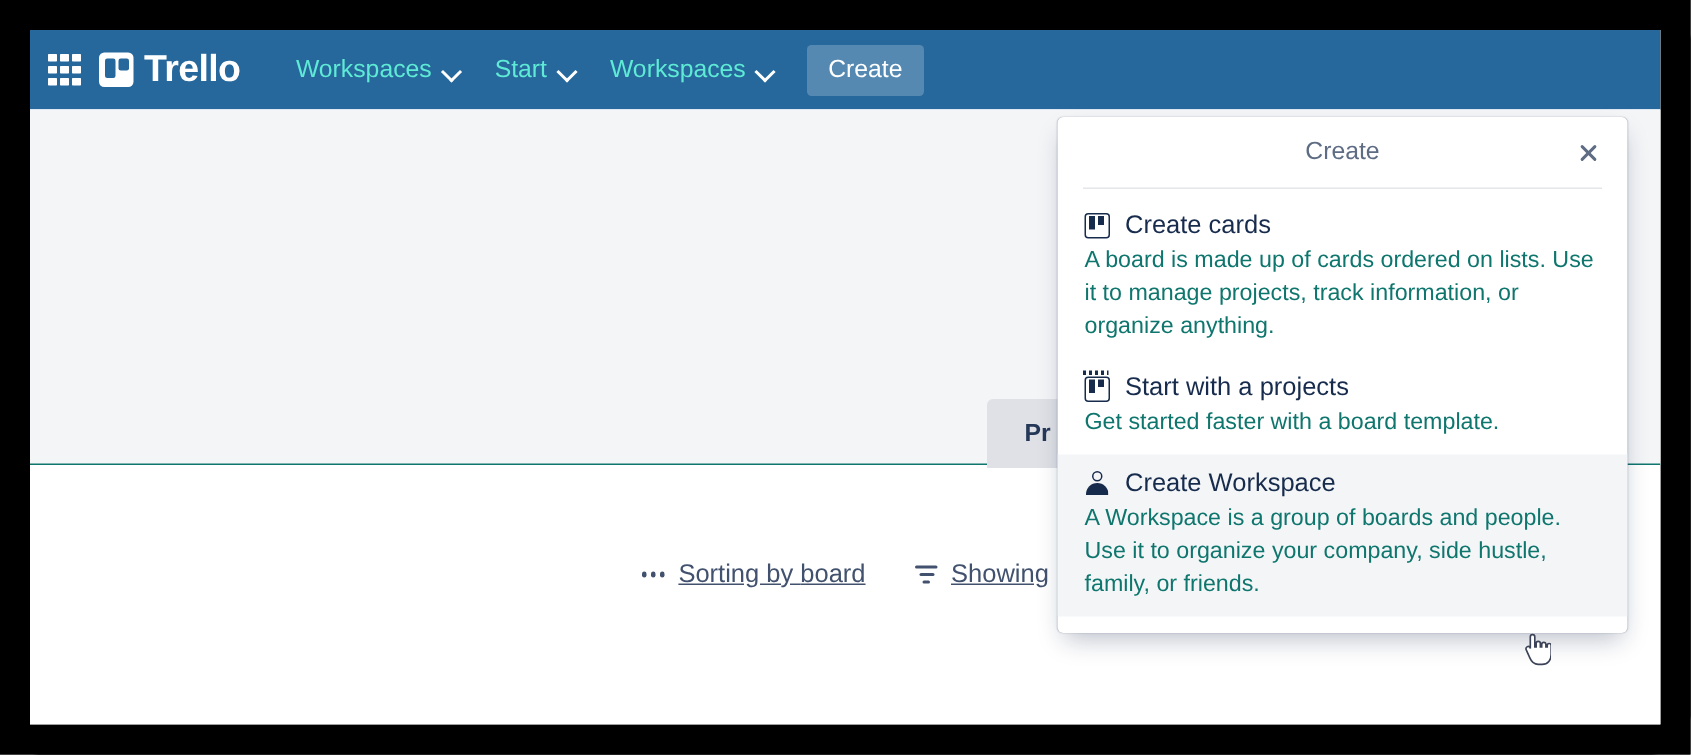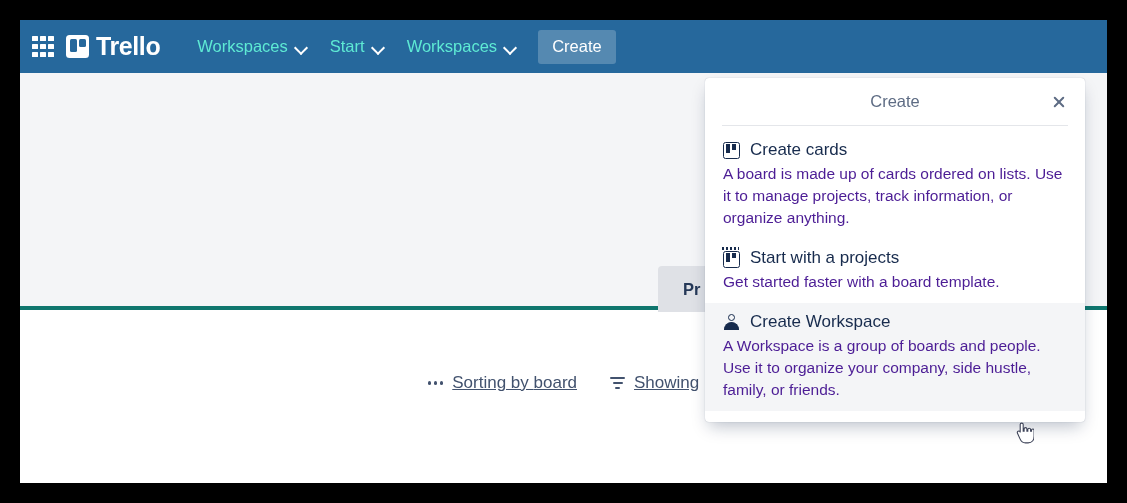--- a/index.html
+++ b/index.html
@@ -147,21 +147,21 @@
     left: 0; top: 53px;
     width: 1087px; height: 410px;
     background: #ffffff;
   }
 
   #hero-panel {
     position: absolute;
     left: 0; top: 0;
     width: 1087px; height: 237px;
     background: #f4f5f7;
-    border-bottom: 4px solid #0f766e;
+    border-bottom: 1px solid #0f766e;
   }
 
   #promo-tile {
     position: absolute;
     left: 638px; top: 193px;
     width: 340px; height: 46px;
     background: #dfe1e6;
     border-radius: 4px 4px 0 0;
     display: flex;
     align-items: center;
@@ -295,21 +295,21 @@
     align-items: center;
     gap: 10px;
     margin-bottom: 3px;
   }
   .option-title {
     color: #172b4d;
     font-size: 17px;
     white-space: nowrap;
   }
   .option-desc {
-    color: #4c1d95;
+    color: #0f766e;
     font-size: 15.5px;
     line-height: 1.42;
     max-width: 345px;
   }
 
   
   .opt-icon {
     width: 17px; height: 17px;
     position: relative;
     flex: 0 0 auto;

